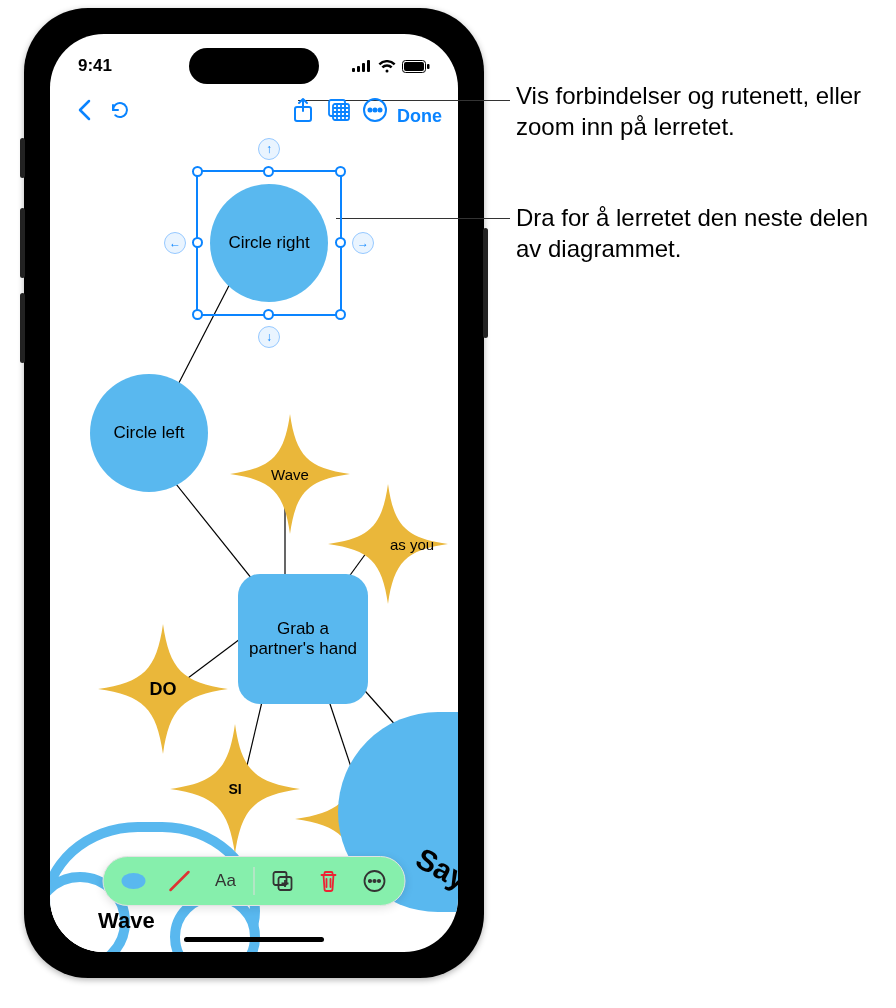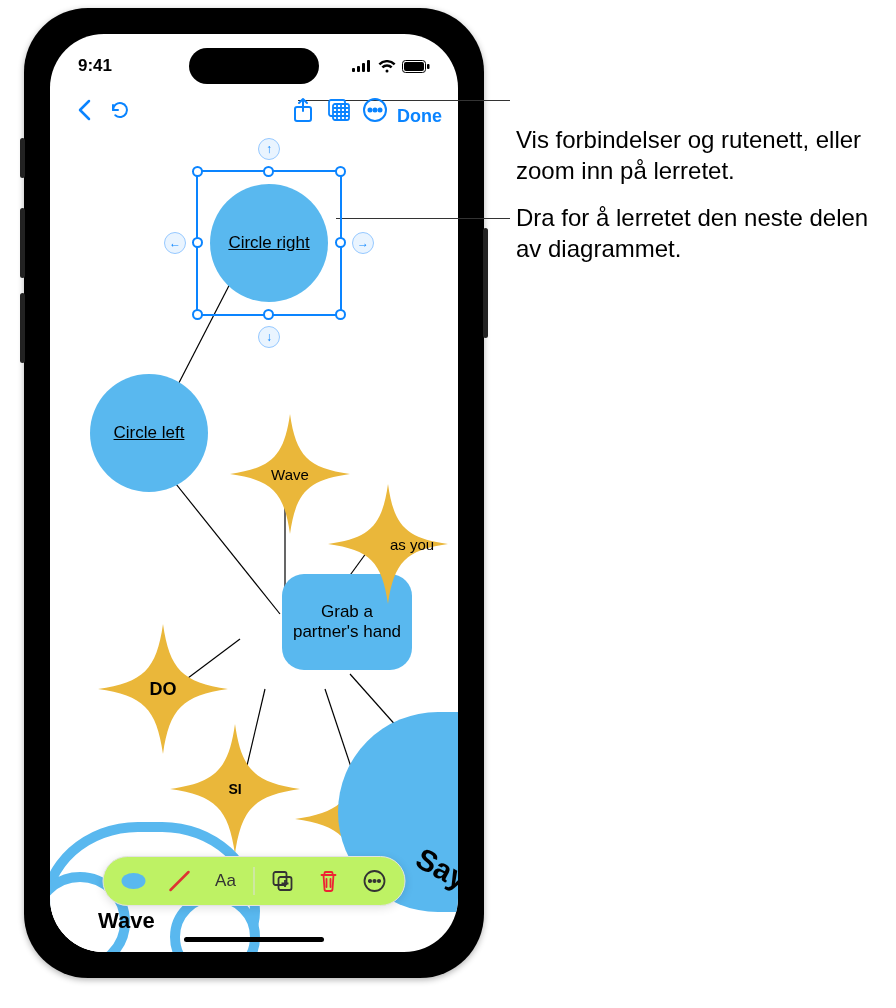--- a/index.html
+++ b/index.html
@@ -58,21 +58,21 @@
 
   
   .canvas { position:absolute; inset:0; }
 
   
   .conn { stroke:#000; stroke-width:1.2; }
 
   
   .node-circle {
     position:absolute; border-radius:50%; display:flex; align-items:center; justify-content:center;
-    text-align:center; font-size:17px; color:#000;text-decoration:underline;
+    text-align:center; font-size:17px; color:#000;
   }
   .blue { background:#59b8ef; }
 
   
   .node-square {
     position:absolute; border-radius:22px; display:flex; align-items:center; justify-content:center;
     text-align:center; font-size:17px; padding:8px;
   }
 
   
@@ -112,21 +112,21 @@
   .blob {
     position:absolute; right:-60px; bottom:40px; width:180px; height:200px;
     background:#59b8ef; border-radius:120px 50px 60px 120px;
   }
   .wheel-label { position:absolute; bottom:18px; left:48px; font-size:22px; font-weight:700; z-index:5; }
   .say-label { position:absolute; right:-10px; bottom:66px; font-size:30px; font-weight:700; transform:rotate(28deg); z-index:5; }
 
   
   .bt {
     position:absolute; bottom:46px; left:50%; transform:translateX(-50%);
-    background:#bef264; border:1px solid #e3e3e3; border-radius:28px;
+    background:#86efac; border:1px solid #e3e3e3; border-radius:28px;
     height:50px; display:flex; align-items:center; padding:0 8px;
     box-shadow:0 2px 10px rgba(0,0,0,.12); z-index:60; gap:2px;
   }
   .bt .seg { width:44px; height:44px; display:flex; align-items:center; justify-content:center; }
   .bt .divider { width:1px; height:28px; background:#ddd; margin:0 4px; }
   .home-ind { position:absolute; bottom:10px; left:50%; transform:translateX(-50%); width:140px; height:5px; background:#000; border-radius:3px; z-index:70; }
 
   
   .callout {
     position:absolute; font-size:24px; line-height:1.3; color:#000; max-width:380px;
@@ -228,21 +228,21 @@
         <line class="conn" x1="190" y1="605" x2="130" y2="650"></line>
         <line class="conn" x1="215" y1="655" x2="195" y2="740"></line>
         <line class="conn" x1="275" y1="655" x2="310" y2="760"></line>
         <line class="conn" x1="300" y1="640" x2="380" y2="730"></line>
       </svg>
 
       <div class="node-circle blue" style="left:40px; top:340px; width:118px; height:118px;">
         <span>Circle left</span>
       </div>
 
-      <div class="node-square blue" style="left:188px; top:540px; width:130px; height:96px;margin-left:44px;">
+      <div class="node-square blue" style="left:188px; top:540px; width:130px; height:130px;">
         <span>Grab a partner's hand</span>
       </div>
 
       <div class="node-star" style="left:180px; top:380px; width:120px; height:120px;">
         <svg class="star-shape" viewBox="0 0 100 100">
             <path fill="#eab73a" d="M50 0 C55 35 65 45 100 50 C65 55 55 65 50 100 C45 65 35 55 0 50 C35 45 45 35 50 0Z"></path>
           </svg>
         <span style="position:relative;">Wave</span>
       </div>
       <div class="node-star" style="left:278px; top:450px; width:120px; height:120px;">
@@ -342,14 +342,14 @@
       </div>
     </div>
 
     <div class="home-ind"></div>
   </div>
 </div>
 
 <div class="leader" style="left:298px; top:100px; width:212px;"></div>
 <div class="leader" style="left:336px; top:218px; width:174px;"></div>
 
-<div class="callout" style="left:516px; top:80px;margin-top:44px;">Vis forbindelser og rutenett, eller zoom inn på lerretet.</div>
+<div class="callout" style="left:516px; top:80px;">Vis forbindelser og rutenett, eller zoom inn på lerretet.</div>
 <div class="callout" style="left:516px; top:202px;">Dra for å lerretet den neste delen av diagrammet.</div>
 
 </body></html>

